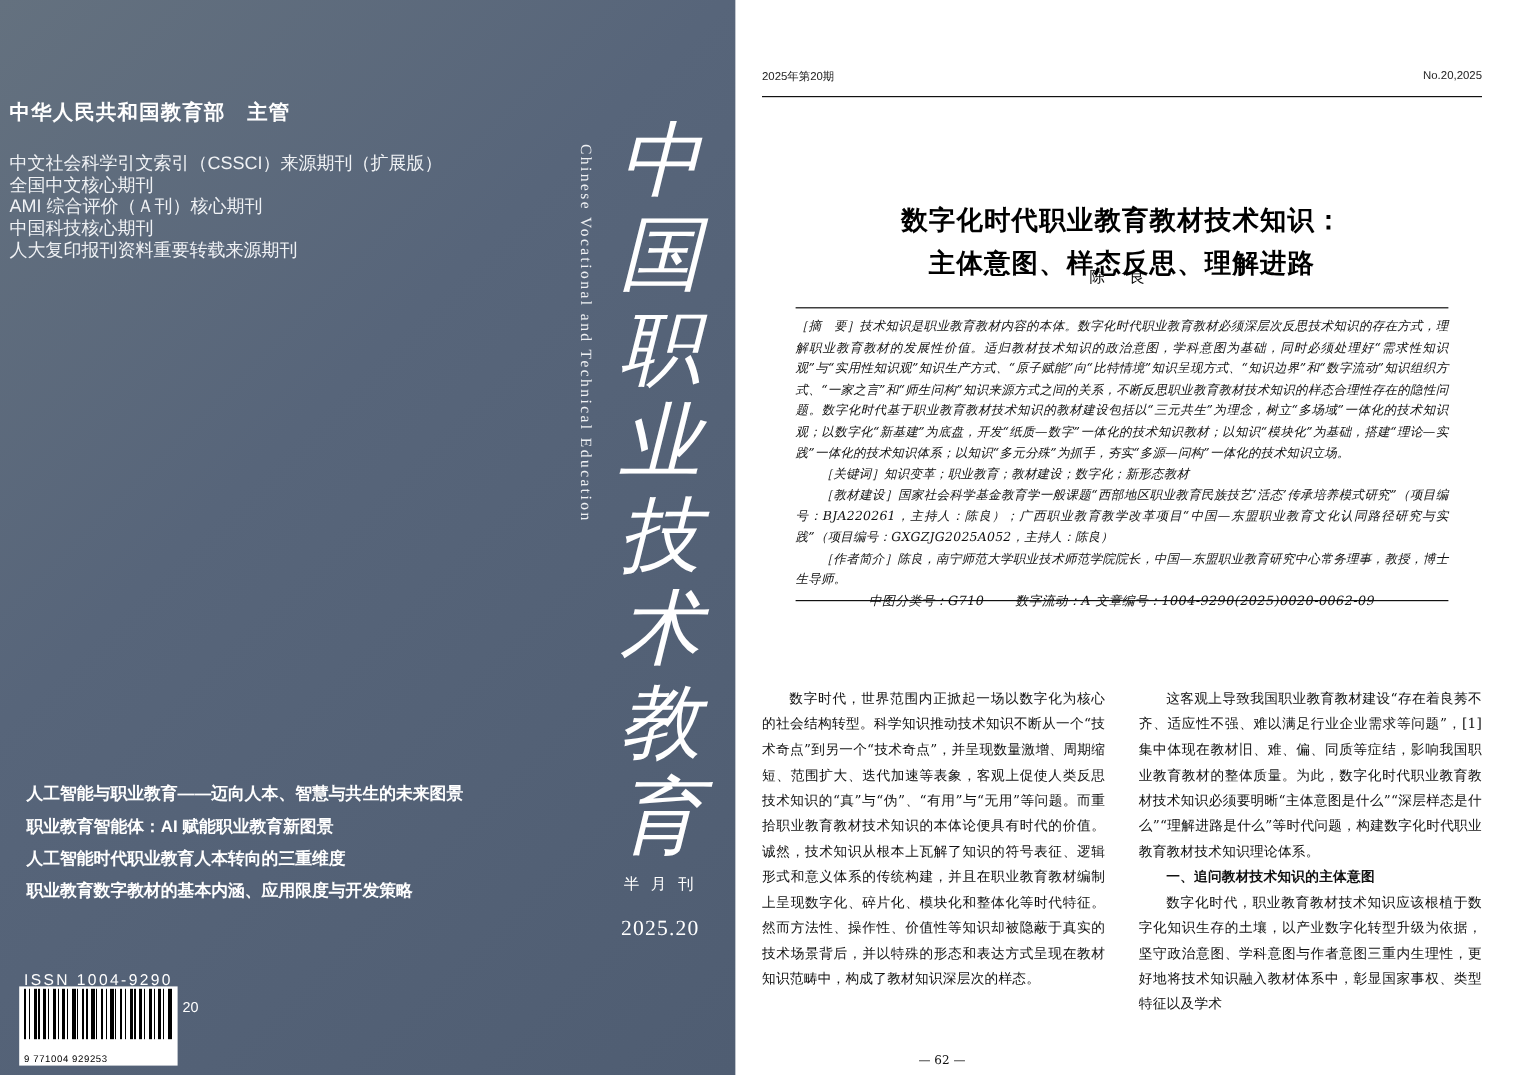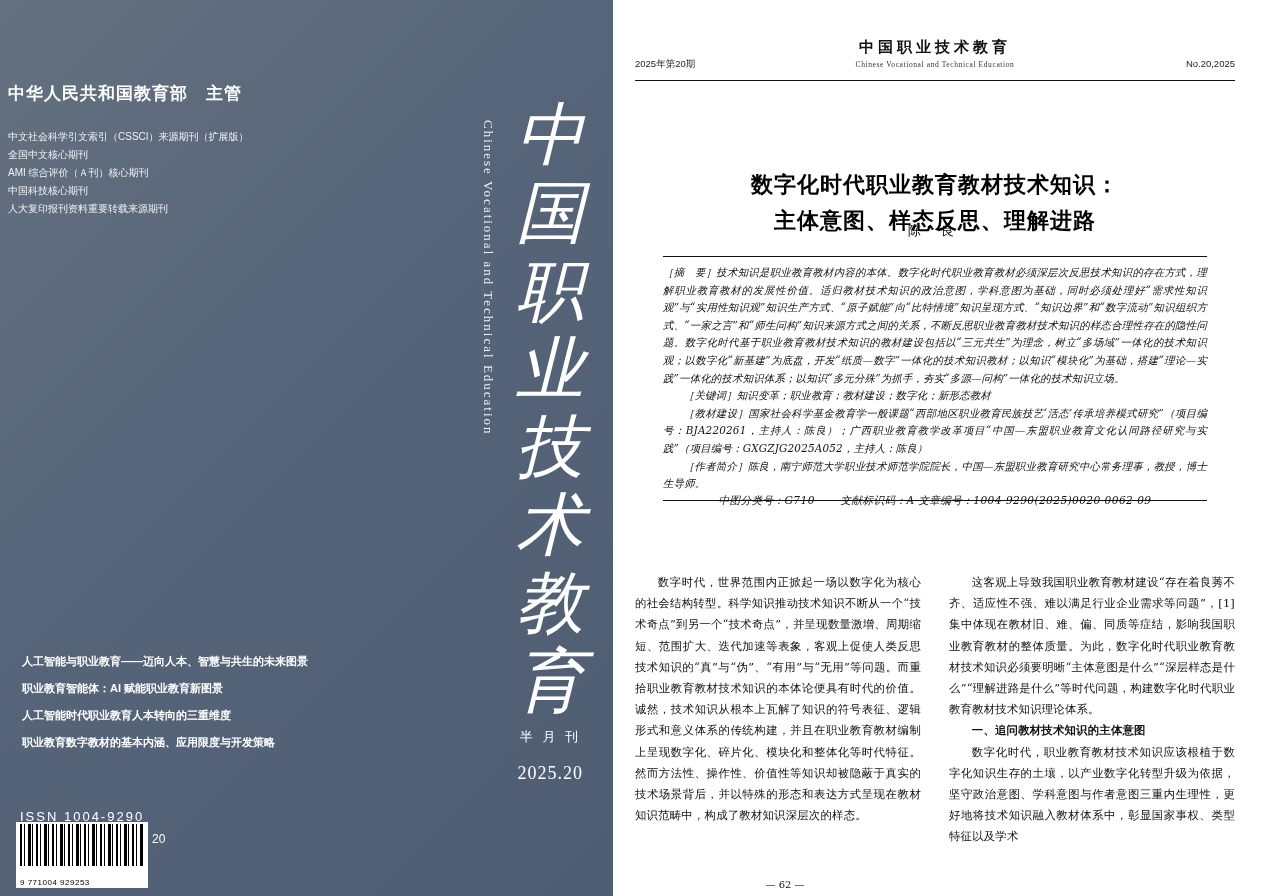--- a/index.html
+++ b/index.html
@@ -39,21 +39,21 @@
     font-weight: bold;
     letter-spacing: 1px;
     color: #ffffff;
     font-family: "Liberation Sans", sans-serif;
   }
   .cover-ministry .gap { display:inline-block; width: 18px; }
   .cover-indexes {
     position: absolute;
     left: 8px;
     top: 128px;
-    font-size: 10px;
+    font-size: 15px;
     line-height: 18px;
     color: #f0f2f5;
     font-family: "Liberation Sans", sans-serif;
   }
   .cover-indexes div { white-space: nowrap; }
 
   .cover-en {
     position: absolute;
     right: 115px;
     top: 120px;
@@ -80,21 +80,21 @@
     color: #ffffff;
     text-align: center;
     font-style: italic;
   }
   .cover-title-cn span { display: block; }
 
   .cover-lines {
     position: absolute;
     left: 22px;
     bottom: 140px;
-    font-size: 11px;
+    font-size: 14px;
     line-height: 27px;
     font-weight: bold;
     color: #ffffff;
     font-family: "Liberation Sans", sans-serif;
   }
   .cover-lines div { white-space: nowrap; }
 
   .cover-freq {
     position: absolute;
     right: 32px;
@@ -369,45 +369,41 @@
     <div class="barcode-box">
       <div class="barcode-bars"></div>
       <div class="barcode-num">9 771004 929253</div>
     </div>
     <div class="barcode-side">20</div>
   </div>
 
   <div class="article">
     <div class="art-inner">
 
-      <div class="masthead">
-        <div class="masthead-cn">中国职业技术教育</div>
-        <div class="masthead-en">Chinese Vocational and Technical Education</div>
-      </div>
       <div class="head-left">2025年第20期</div>
       <div class="head-right">No.20,2025</div>
       <div class="head-rule"></div>
 
       <div class="art-title">
         <div>数字化时代职业教育教材技术知识：</div>
         <div>主体意图、样态反思、理解进路</div>
       </div>
 
       <div class="art-author">陈 良</div>
 
       <div class="abstract-box">
         <p class="first"><span>［摘　要］</span><span>技术知识是职业教育教材内容的本体。数字化时代职业教育教材必须深层次反思技术知识的存在方式，理解职业教育教材的发展性价值。适归教材技术知识的政治意图，学科意图为基础，同时必须处理好“需求性知识观”与“实用性知识观”知识生产方式、“原子赋能”向“比特情境”知识呈现方式、“知识边界”和“数字流动”知识组织方式、“一家之言”和“师生问构”知识来源方式之间的关系，不断反思职业教育教材技术知识的样态合理性存在的隐性问题。数字化时代基于职业教育教材技术知识的教材建设包括以“三元共生”为理念，树立“多场域”一体化的技术知识观；以数字化“新基建”为底盘，开发“纸质—数字”一体化的技术知识教材；以知识“模块化”为基础，搭建“理论—实践”一体化的技术知识体系；以知识“多元分殊”为抓手，夯实“多源—问构”一体化的技术知识立场。</span></p>
         <p class="noindent" style="text-indent:2em;"><span>［关键词］</span><span>知识变革；职业教育；教材建设；数字化；新形态教材</span></p>
         <p><span>［教材建设］</span><span>国家社会科学基金教育学一般课题“西部地区职业教育民族技艺‘活态’传承培养模式研究”（项目编号：BJA220261，主持人：陈良）；广西职业教育教学改革项目“中国—东盟职业教育文化认同路径研究与实践”（项目编号：GXGZJG2025A052，主持人：陈良）</span></p>
         <p><span>［作者简介］</span><span>陈良，南宁师范大学职业技术师范学院院长，中国—东盟职业教育研究中心常务理事，教授，博士生导师。</span></p>
       </div>
 
       <div class="clsline">
         <span class="s1">中图分类号：G710</span>
-        <span class="s2">文献标识码：A</span>
+        <span class="s2">数字流动：A</span>
         <span class="s3">文章编号：1004-9290(2025)0020-0062-09</span>
       </div>
 
       <div class="cols">
         <div class="col">
           <p>数字时代，世界范围内正掀起一场以数字化为核心的社会结构转型。科学知识推动技术知识不断从一个“技术奇点”到另一个“技术奇点”，并呈现数量激增、周期缩短、范围扩大、迭代加速等表象，客观上促使人类反思技术知识的“真”与“伪”、“有用”与“无用”等问题。而重拾职业教育教材技术知识的本体论便具有时代的价值。诚然，技术知识从根本上瓦解了知识的符号表征、逻辑形式和意义体系的传统构建，并且在职业教育教材编制上呈现数字化、碎片化、模块化和整体化等时代特征。然而方法性、操作性、价值性等知识却被隐蔽于真实的技术场景背后，并以特殊的形态和表达方式呈现在教材知识范畴中，构成了教材知识深层次的样态。</p>
         </div>
         <div class="col">
           <p>这客观上导致我国职业教育教材建设“存在着良莠不齐、适应性不强、难以满足行业企业需求等问题”，[1]集中体现在教材旧、难、偏、同质等症结，影响我国职业教育教材的整体质量。为此，数字化时代职业教育教材技术知识必须要明晰“主体意图是什么”“深层样态是什么”“理解进路是什么”等时代问题，构建数字化时代职业教育教材技术知识理论体系。</p>
           <p class="heading">一、追问教材技术知识的主体意图</p>

